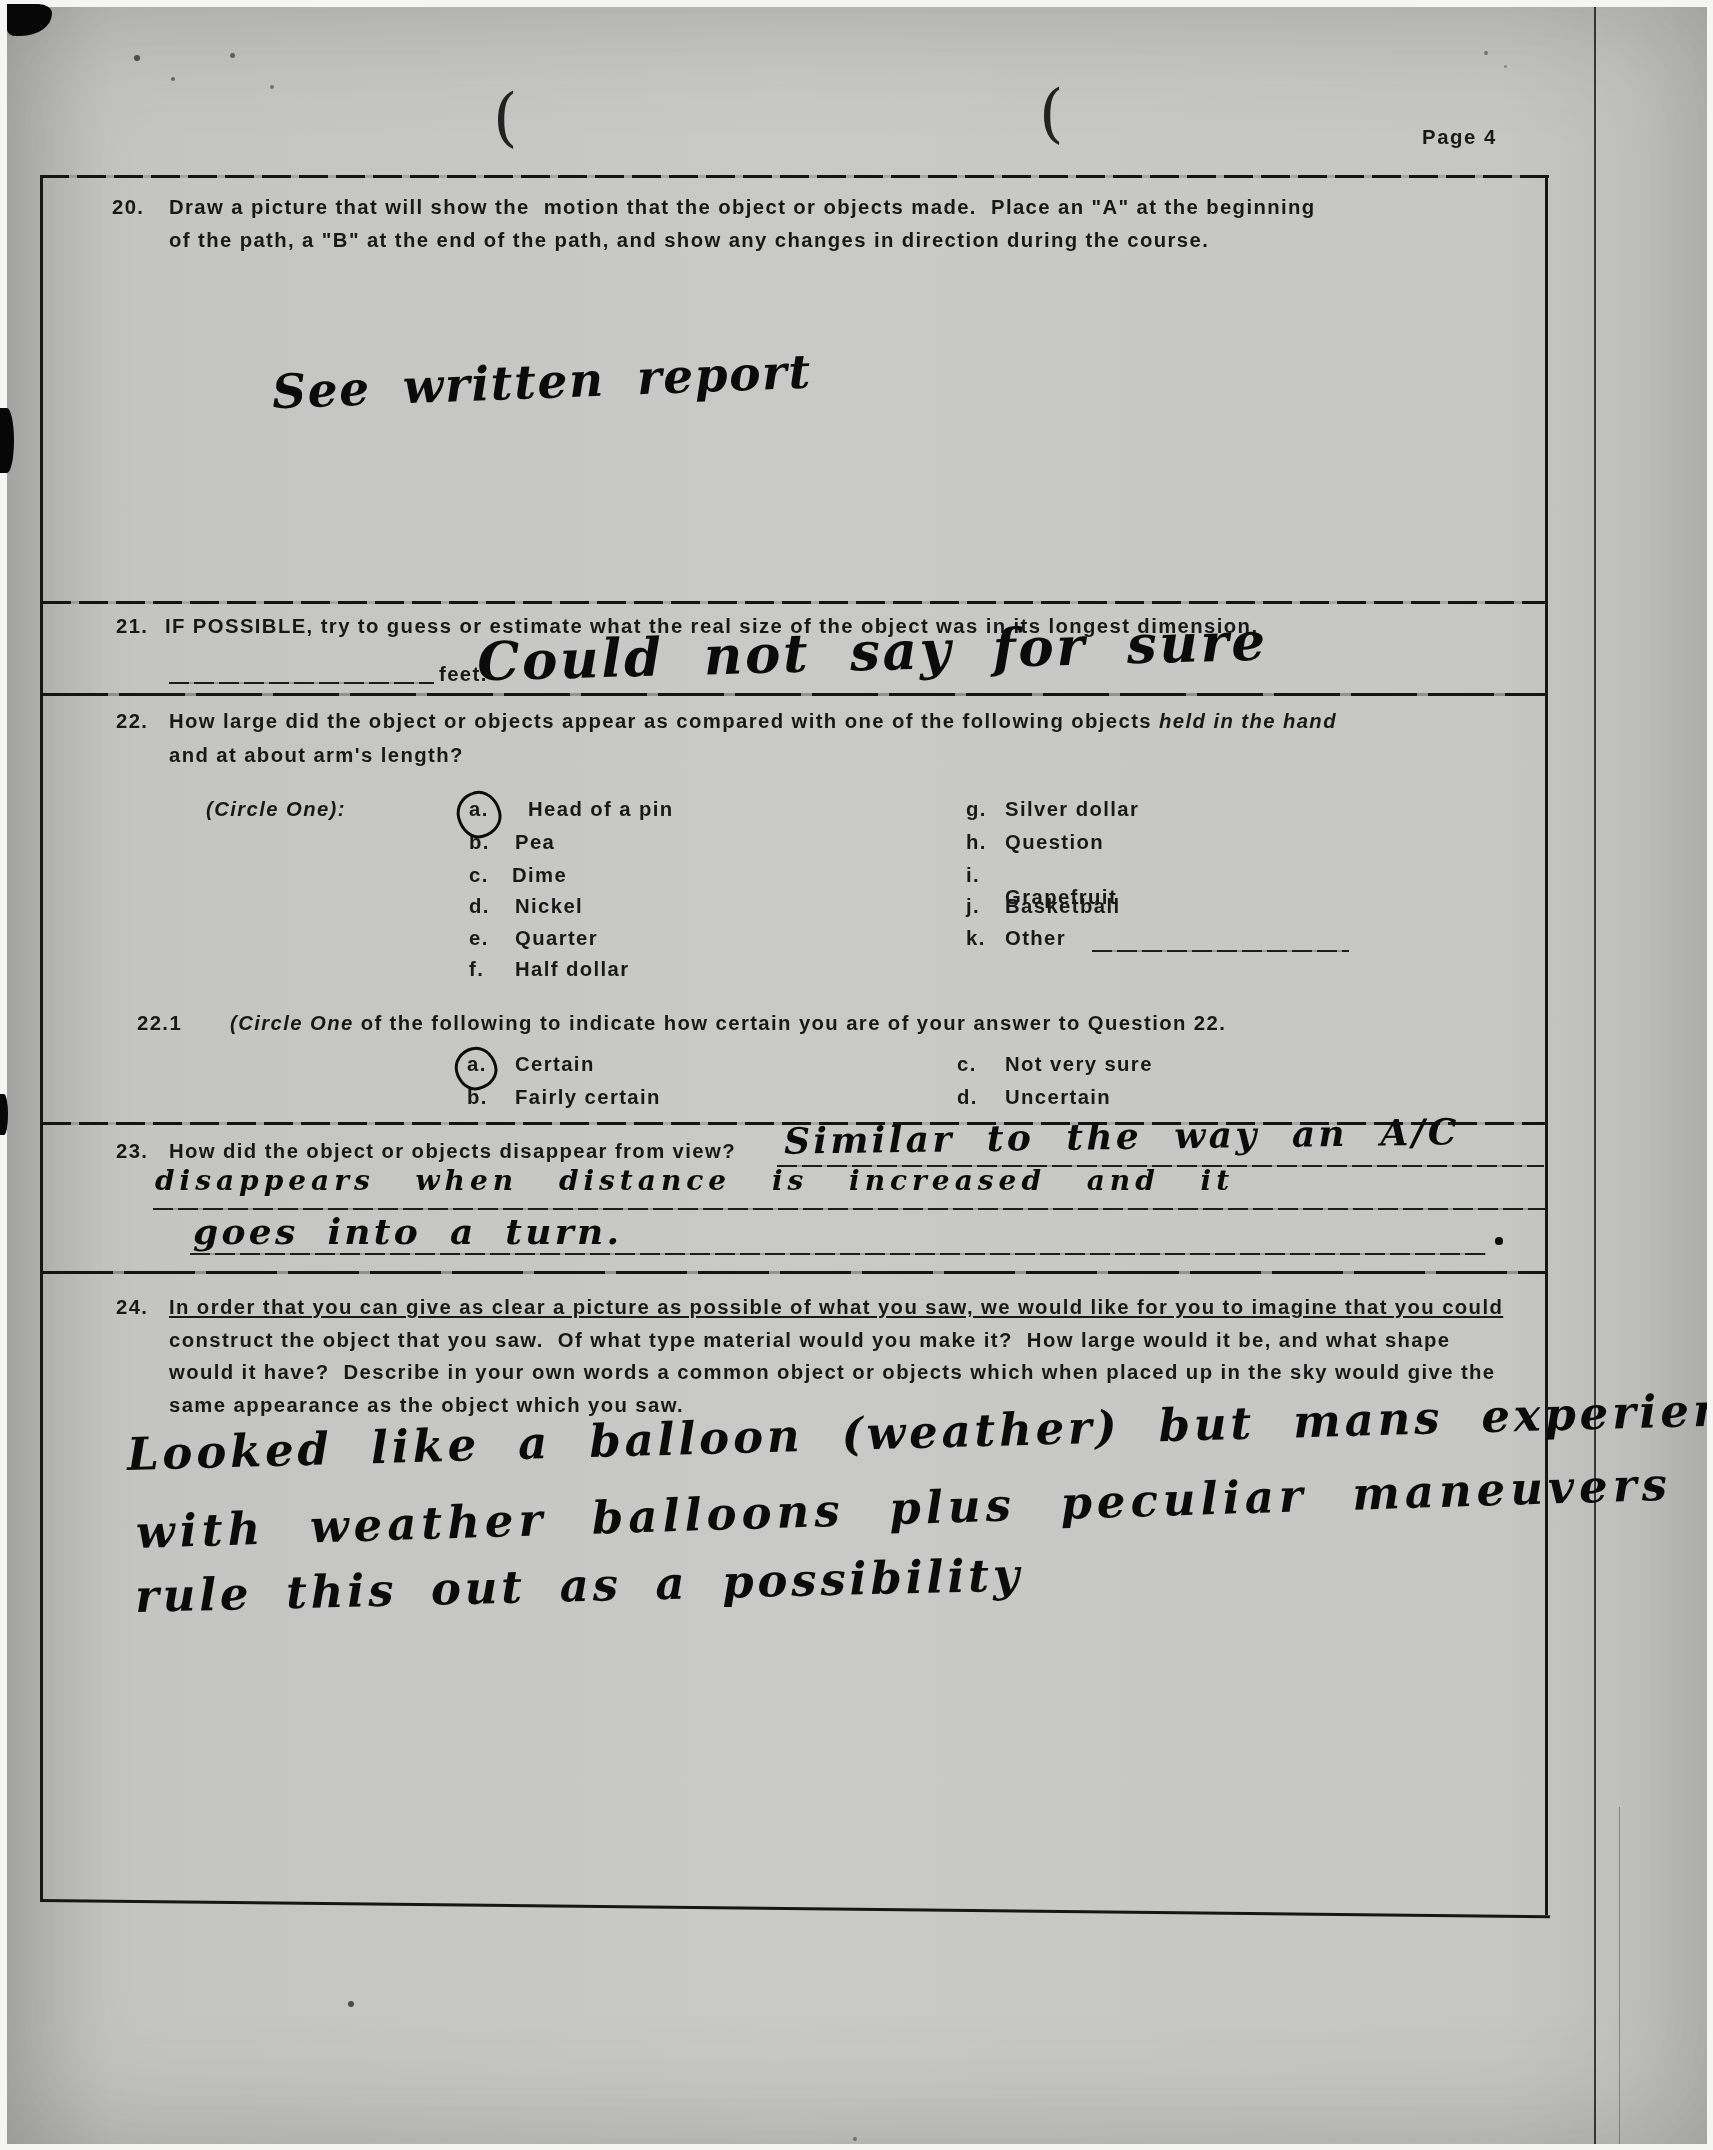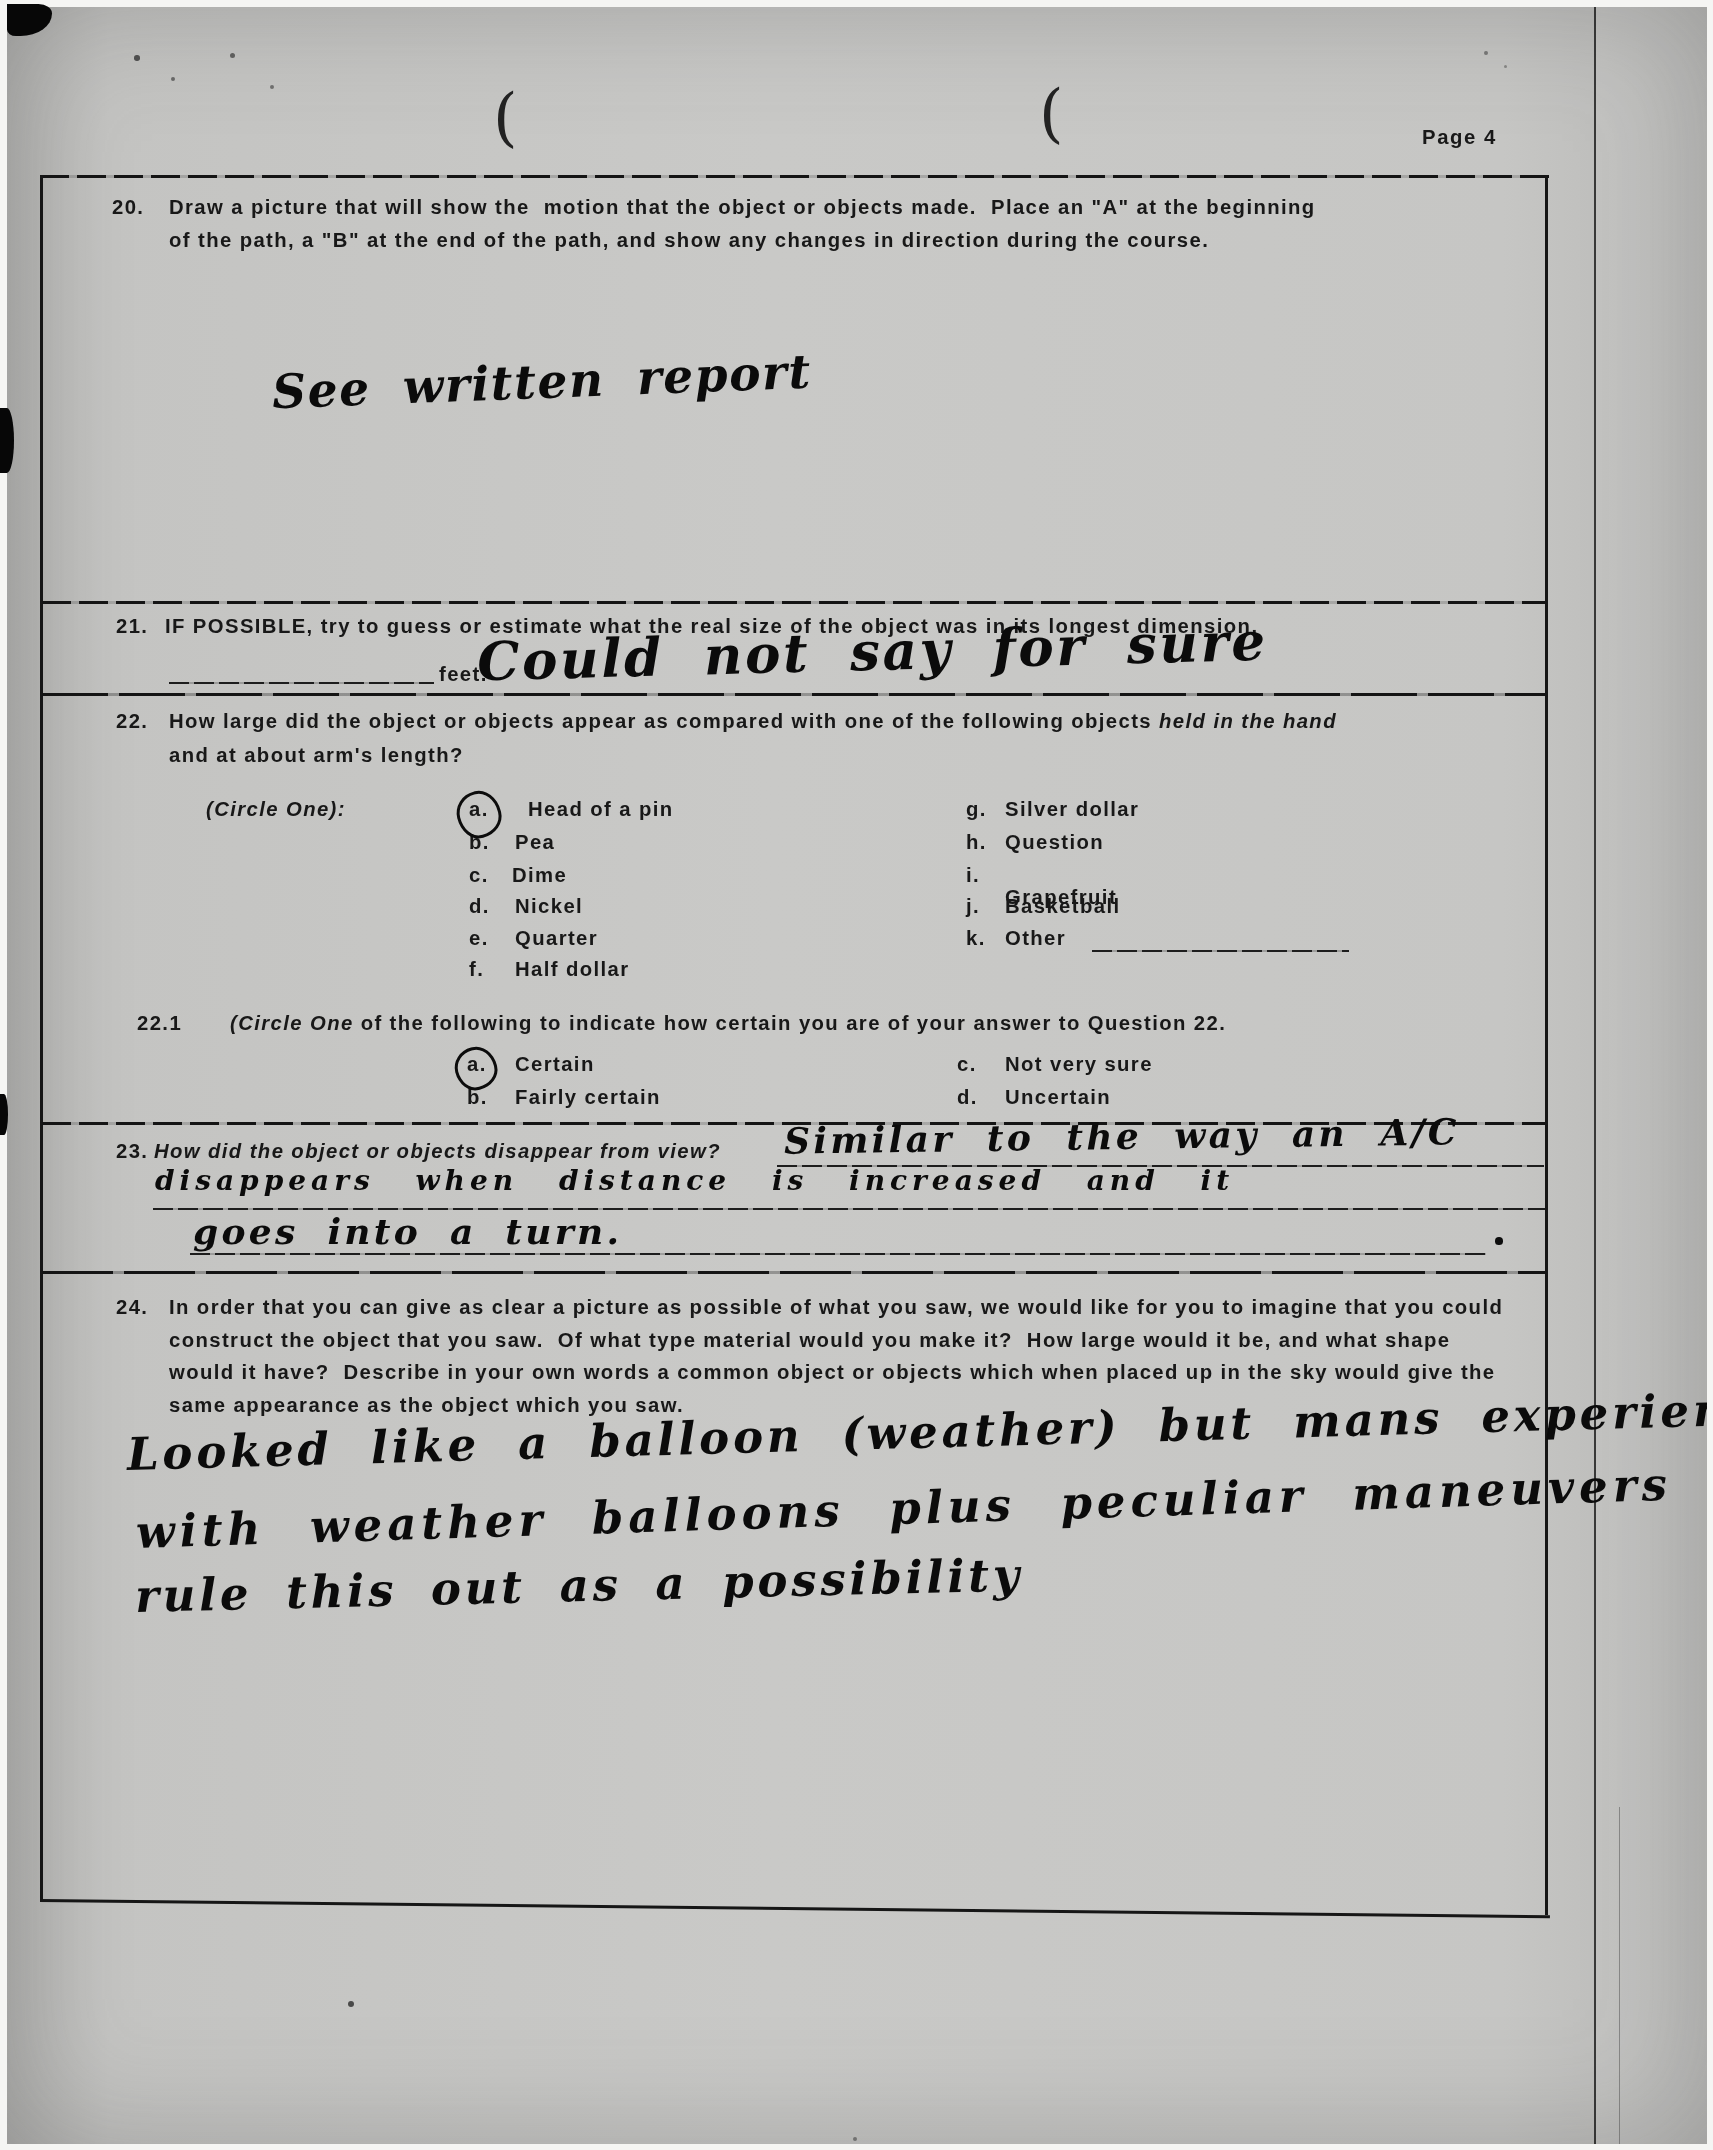--- a/index.html
+++ b/index.html
@@ -114,32 +114,32 @@
 <div class="print" style="left:467px;top:1086px;">b.</div>
 <div class="print" style="left:515px;top:1086px;">Fairly certain</div>
 <div class="print" style="left:957px;top:1053px;">c.</div>
 <div class="print" style="left:1005px;top:1053px;">Not very sure</div>
 <div class="print" style="left:957px;top:1086px;">d.</div>
 <div class="print" style="left:1005px;top:1086px;">Uncertain</div>
 
 <div class="hand-circle" style="left:455px;top:1047px;width:36px;height:37px;"></div>
 
 <div class="print" style="left:116px;top:1140px;">23.</div>
-<div class="print" style="left:154px;top:1140px;font-style:italic;">How did the object or objects disappear from view?</div>
+<div class="print" style="left:169px;top:1140px;">How did the object or objects disappear from view?</div>
 
 <div class="hw" style="left:784px;top:1115px;font-size:36px;letter-spacing:3.3px;word-spacing:16.5px;transform:rotate(-0.8deg);">Similar to the way an A/C</div>
 <div class="thinline" style="left:777px;top:1165px;width:767px;"></div>
 <div class="hw" style="left:155px;top:1164px;font-size:28px;letter-spacing:5px;word-spacing:26px;">disappears when distance is increased and it</div>
 <div class="thinline" style="left:153px;top:1208px;width:1392px;"></div>
 <div class="hw" style="left:193px;top:1210px;font-size:36px;letter-spacing:3.3px;word-spacing:13px;">goes into a turn.</div>
 <div class="thinline" style="left:190px;top:1253px;width:1296px;"></div>
 <div class="dot" style="left:1495px;top:1237px;width:7.7px;height:7.7px;background:#0d0d0d;"></div>
 
 <div class="print" style="left:116px;top:1296px;">24.</div>
-<div class="print" style="left:169px;top:1296px;">In order that you can give as clear a picture as possible of what you saw, we would like for you to imagine that you could</div>
+<div class="print" style="left:169px;top:1296px;text-decoration:underline;">In order that you can give as clear a picture as possible of what you saw, we would like for you to imagine that you could</div>
 <div class="print" style="left:169px;top:1329px;">construct the object that you saw.  Of what type material would you make it?  How large would it be, and what shape</div>
 <div class="print" style="left:169px;top:1361px;">would it have?  Describe in your own words a common object or objects which when placed up in the sky would give the</div>
 <div class="print" style="left:169px;top:1394px;">same appearance as the object which you saw.</div>
 
 <div class="hw" style="left:127px;top:1428px;font-size:45px;letter-spacing:3.8px;word-spacing:18.7px;transform:rotate(-1.6deg);transform-origin:left center;">Looked like a balloon (weather) but mans experience</div>
 <div class="hw" style="left:136px;top:1506px;font-size:45px;letter-spacing:5px;word-spacing:24px;transform:rotate(-1.8deg);transform-origin:left center;">with weather balloons plus peculiar maneuvers</div>
 <div class="hw" style="left:135px;top:1570px;font-size:45px;letter-spacing:3.8px;word-spacing:14.3px;transform:rotate(-1.4deg);transform-origin:left center;">rule this out as a possibility</div>
 
 <div class="line" style="left:1594px;top:0;width:1.6px;height:2151px;background:rgba(22,22,22,.8);z-index:4;"></div>
 <div style="position:absolute;left:1596px;top:0;width:112px;height:2151px;background:rgba(255,255,255,.07);z-index:4;"></div>

